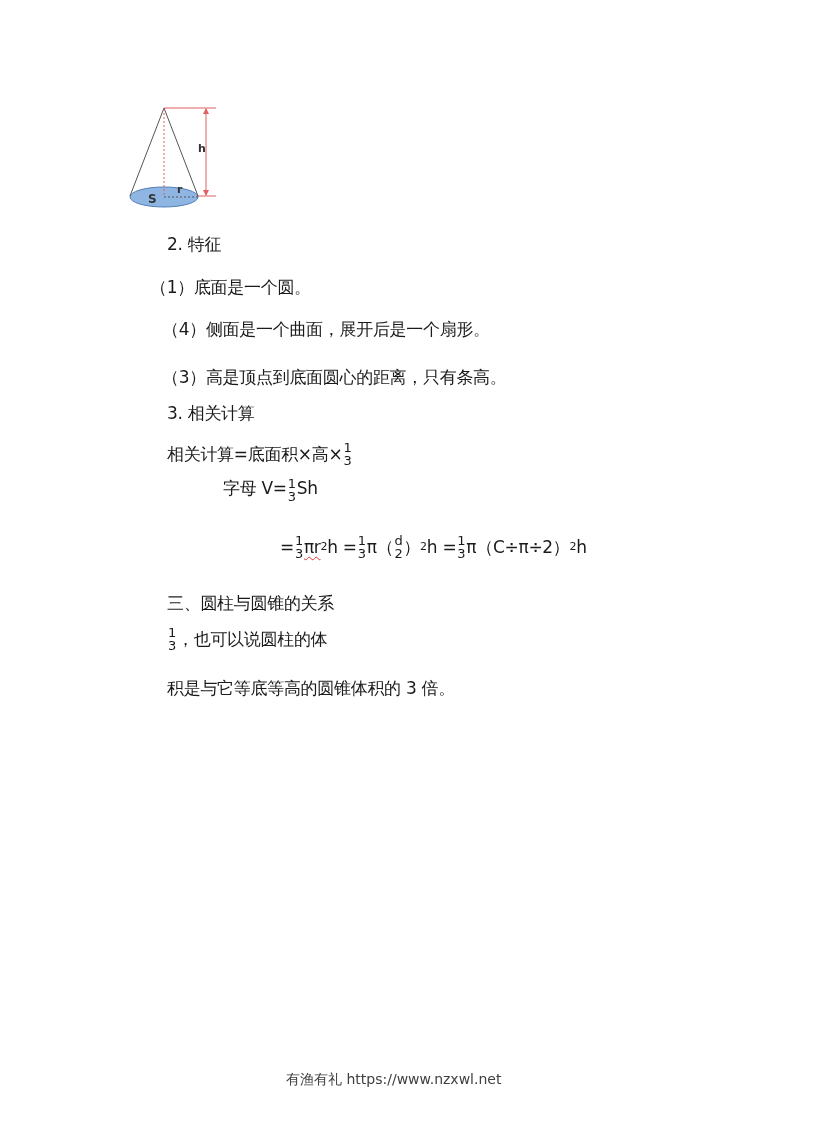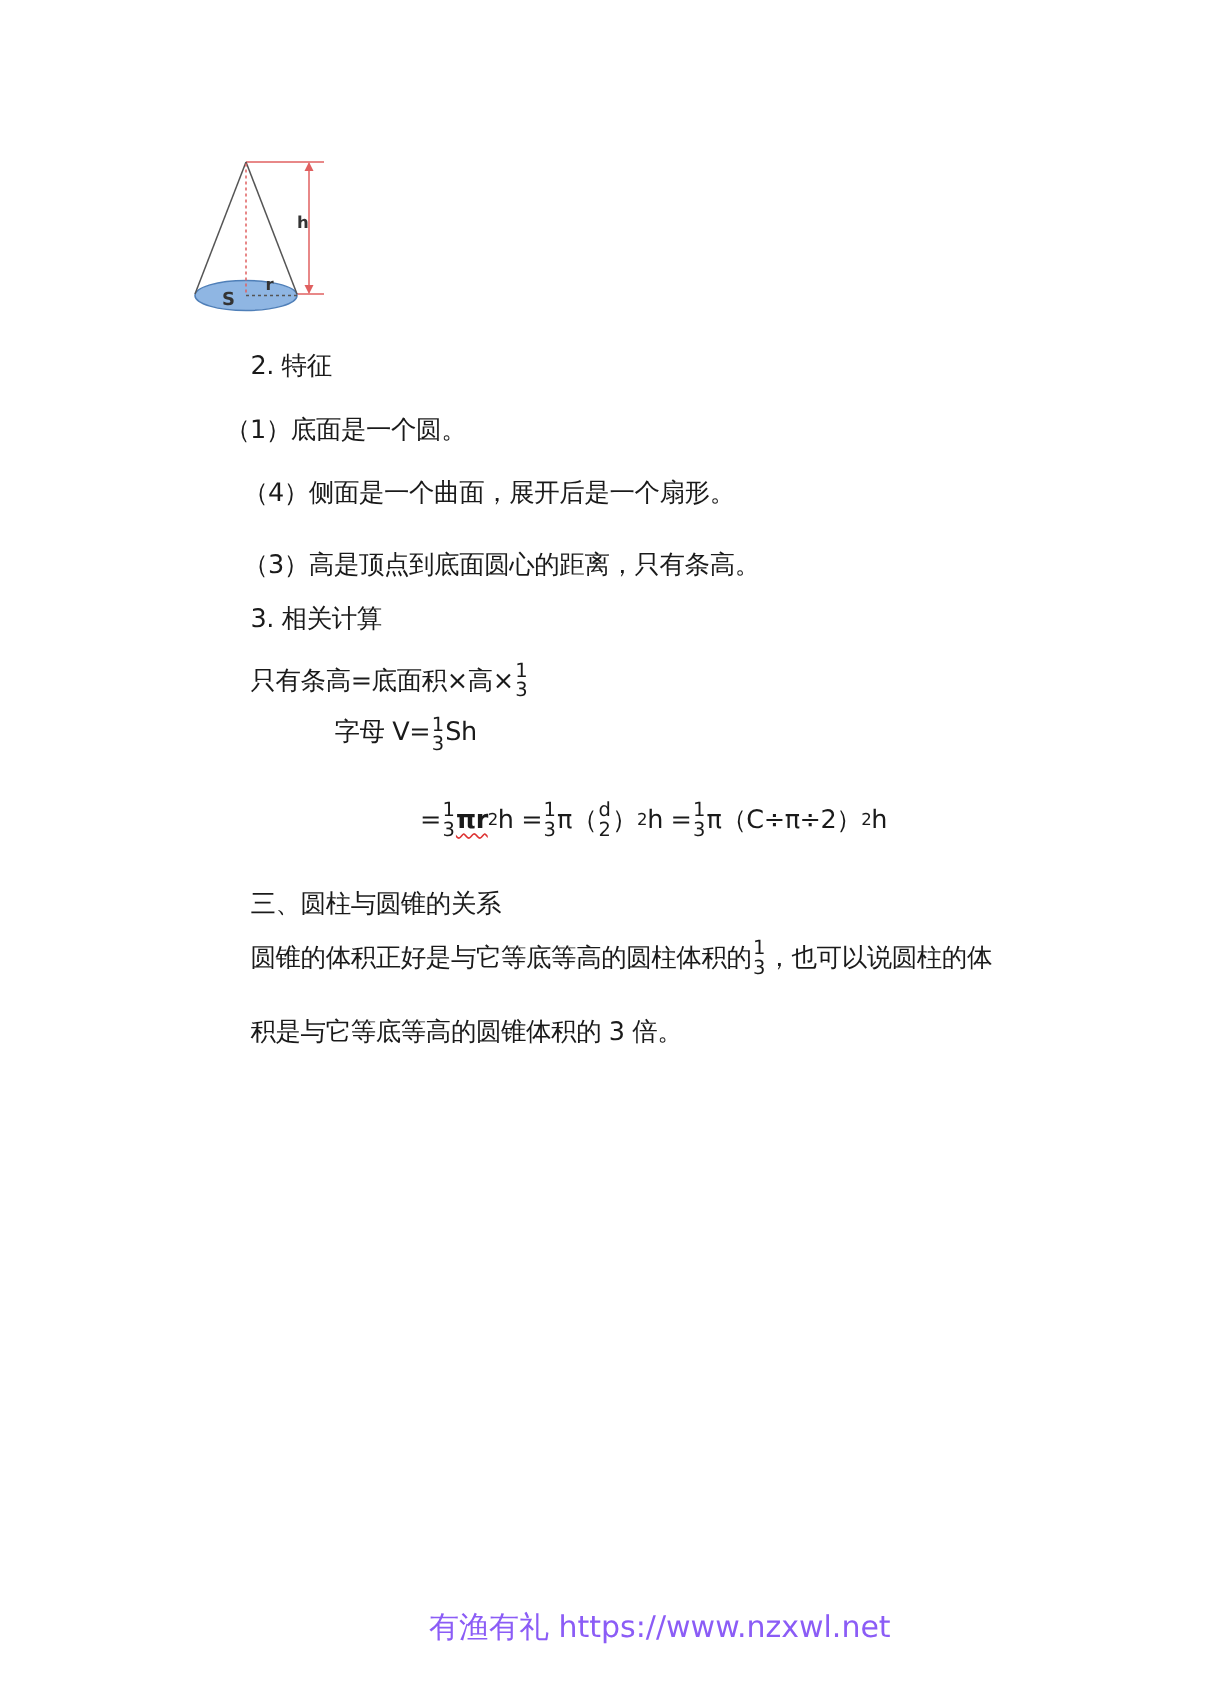--- a/index.html
+++ b/index.html
@@ -10,22 +10,22 @@
     }
     .abs { position: absolute; white-space: nowrap; }
     .line { font-size: 17px; line-height: 22px; letter-spacing: -0.3px; margin-left: 36px; }
     .frac {
       display: inline-flex; flex-direction: column; align-items: center;
       vertical-align: middle; font-size: 13px; line-height: 13px; margin: 0 1px;
     }
     .frac .num { display: block; }
     .frac .den { display: block; }
     .sup { font-size: 11px; vertical-align: 7px; }
-    .squiggle { text-decoration: underline wavy #d33; text-decoration-thickness: 1px; text-underline-offset: 3px; font-weight: bold; }
-    .footer { font-size: 20px; color: #8b5cf6; }
+    .squiggle { text-decoration: underline wavy #d33; text-decoration-thickness: 1px; text-underline-offset: 3px; }
+    .footer { font-size: 14px; color: #404040; }
   </style>
 </head>
 <body>
 
 <svg class="abs" style="left:126px; top:104px;" width="100" height="108" viewBox="0 0 100 108">
 
   <line x1="38" y1="4" x2="90" y2="4" stroke="#e06060" stroke-width="1"></line>
 
   <line x1="38" y1="92" x2="90" y2="92" stroke="#e06060" stroke-width="1"></line>
 
@@ -47,21 +47,21 @@
 <div class="abs" style="left:148px; top:192px; font-size:12px; font-weight:bold; color:#333;">S</div>
 
 <div class="abs line" style="left:131px; top:233px;">2. 特征</div>
 <div class="abs line" style="left:114px; top:276px;">（1）底面是一个圆。</div>
 <div class="abs line" style="left:126px; top:318px;">（4）侧面是一个曲面，展开后是一个扇形。</div>
 <div class="abs line" style="left:126px; top:366px;">（3）高是顶点到底面圆心的距离，只有条高。</div>
 
 <div class="abs line" style="left:131px; top:402px;">3. 相关计算</div>
 
 <div class="abs line" style="left:131px; top:436px; height:36px; display:flex; align-items:center;">
-  <span>只有条高=底面积×高×</span>
+  <span>相关计算=底面积×高×</span>
   <span class="frac">
     <span class="num">1</span>
     <span class="den">3</span>
   </span>
 </div>
 
 <div class="abs line" style="left:187px; top:477px; height:36px; display:flex; align-items:flex-start;">
   <span>字母 V=</span>
   <span class="frac">
     <span class="num">1</span>
@@ -96,21 +96,20 @@
     <span class="den">3</span>
   </span>
   <span>π（C÷π÷2）</span>
   <span class="sup">2</span>
   <span>h</span>
 </div>
 
 <div class="abs line" style="left:131px; top:592px;">三、圆柱与圆锥的关系</div>
 
 <div class="abs line" style="left:131px; top:620px; height:38px; display:flex; align-items:center;">
-  <span>圆锥的体积正好是与它等底等高的圆柱体积的</span>
   <span class="frac">
     <span class="num">1</span>
     <span class="den">3</span>
   </span>
   <span>，也可以说圆柱的体</span>
 </div>
 <div class="abs line" style="left:131px; top:677px;">积是与它等底等高的圆锥体积的 3 倍。</div>
 
 <div class="abs footer" style="left:286px; top:1071px;">有渔有礼 https://www.nzxwl.net</div>
 

